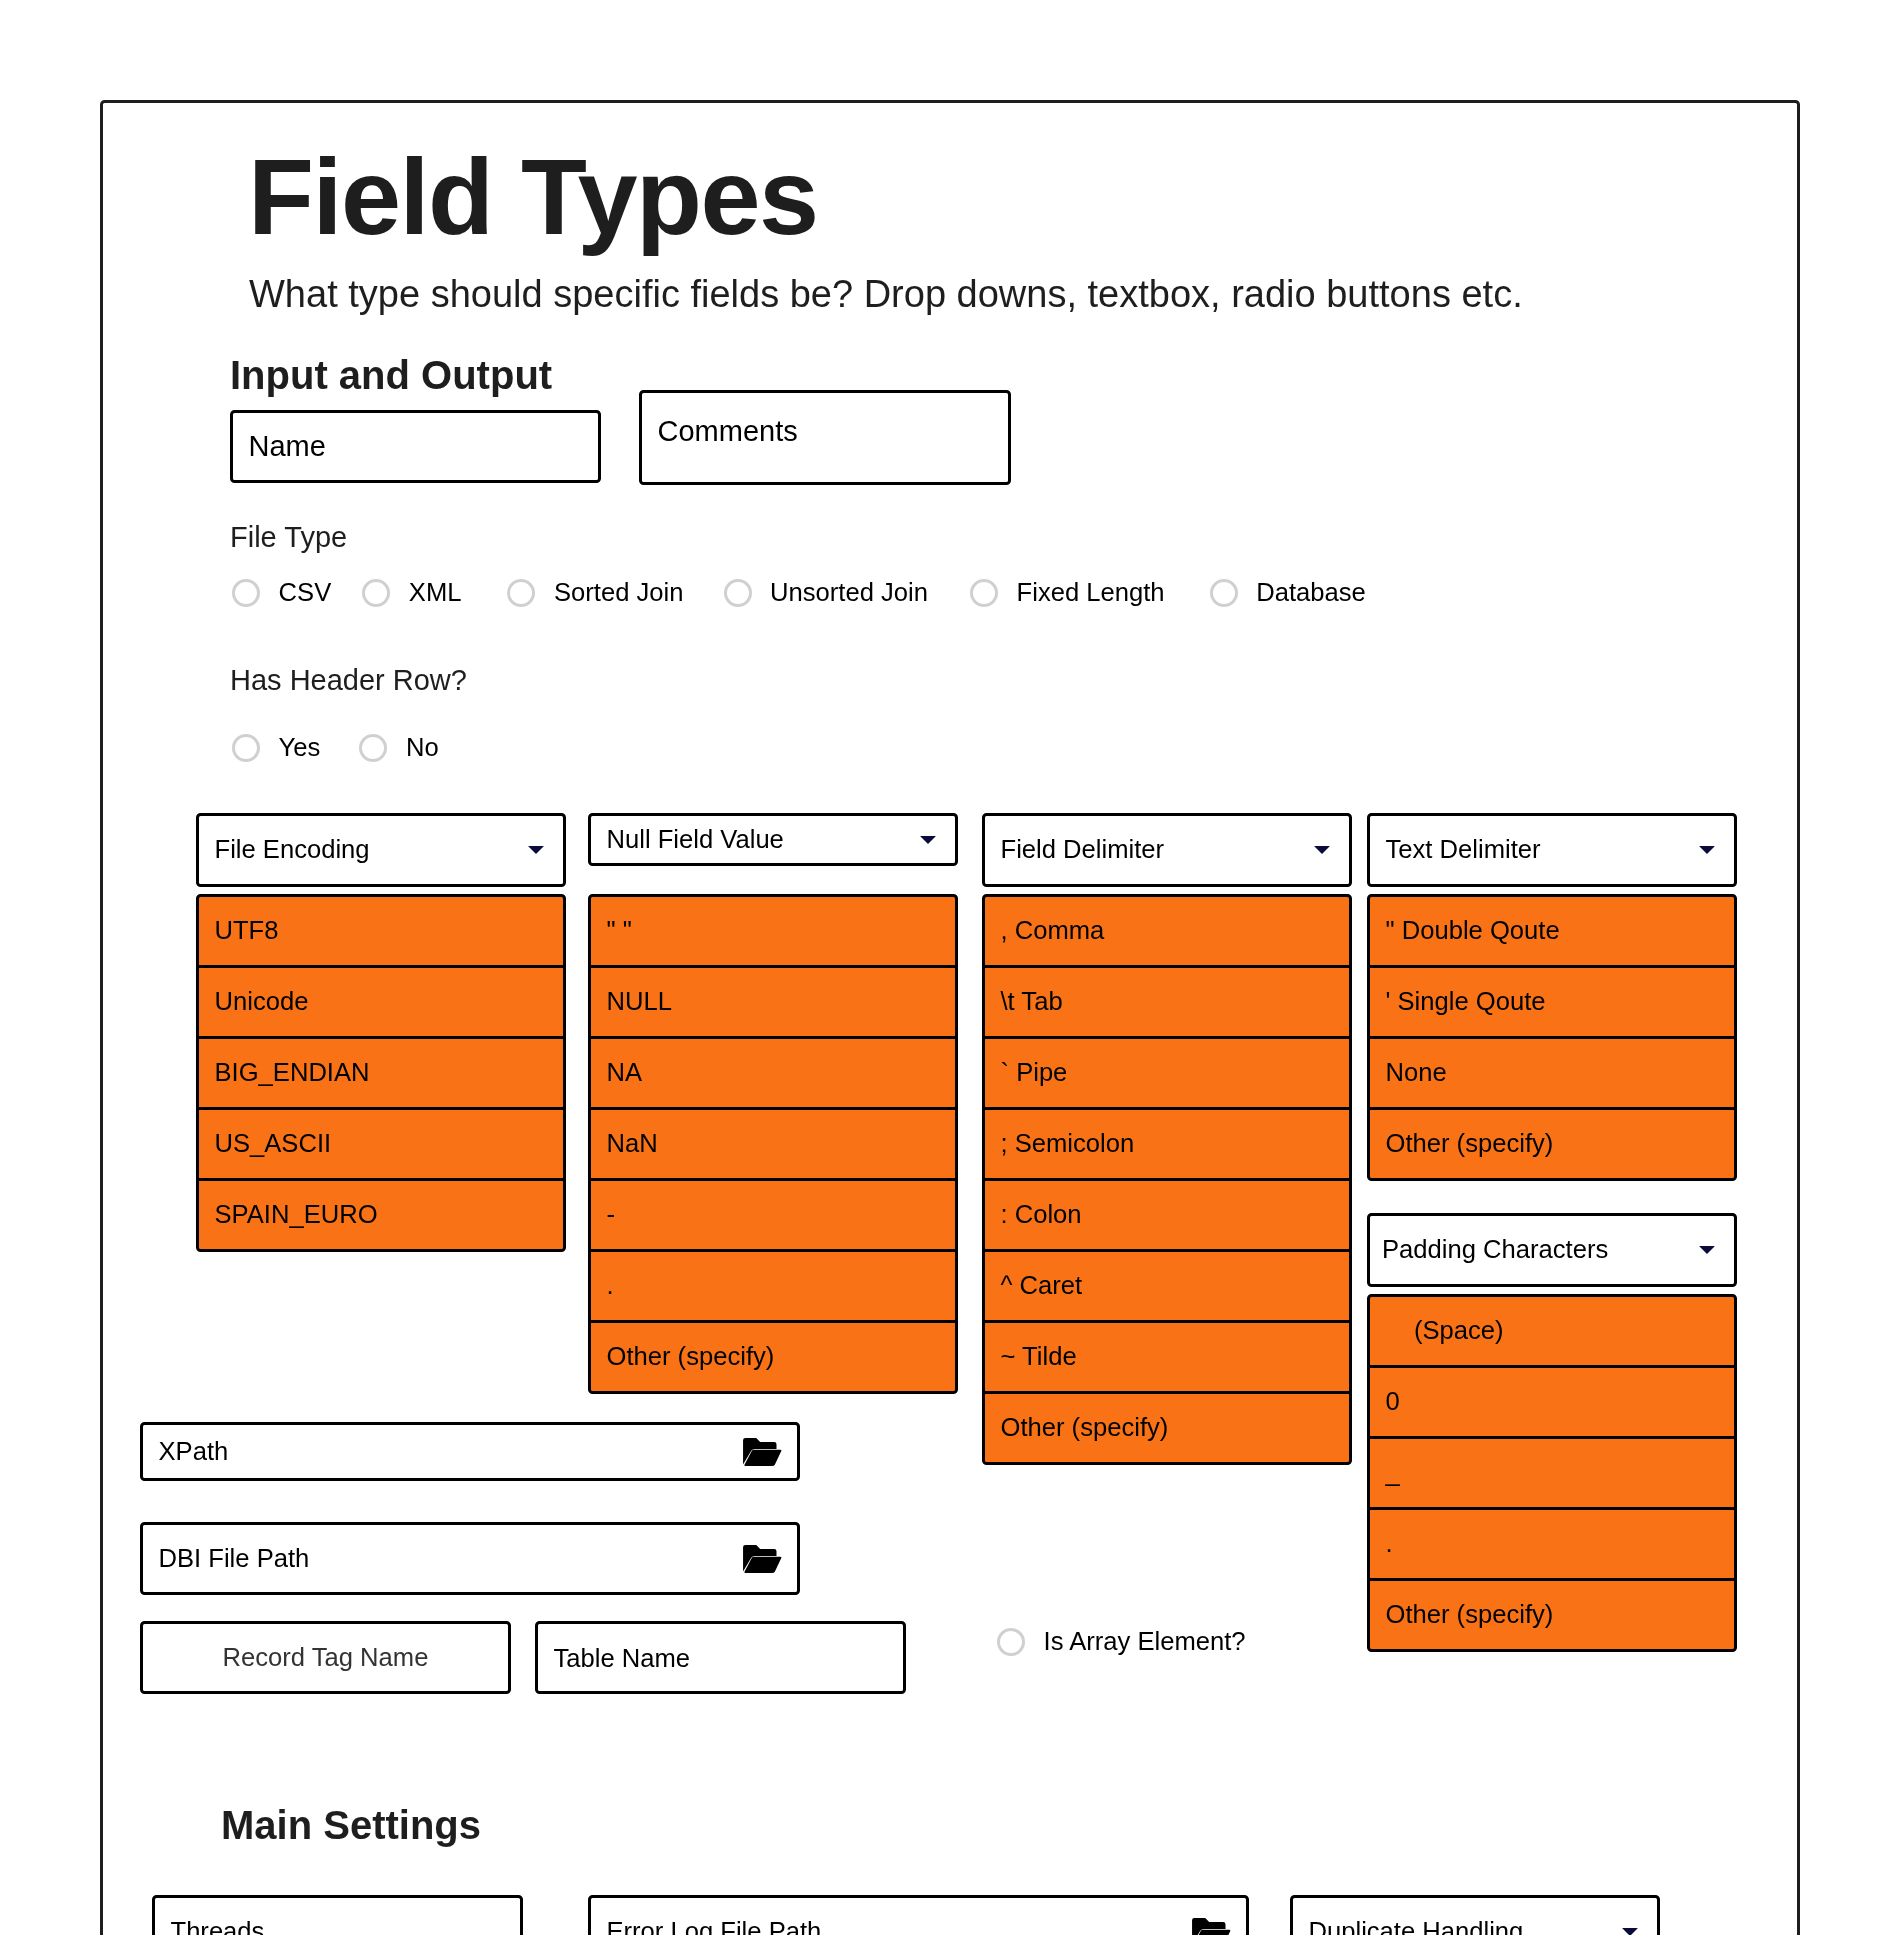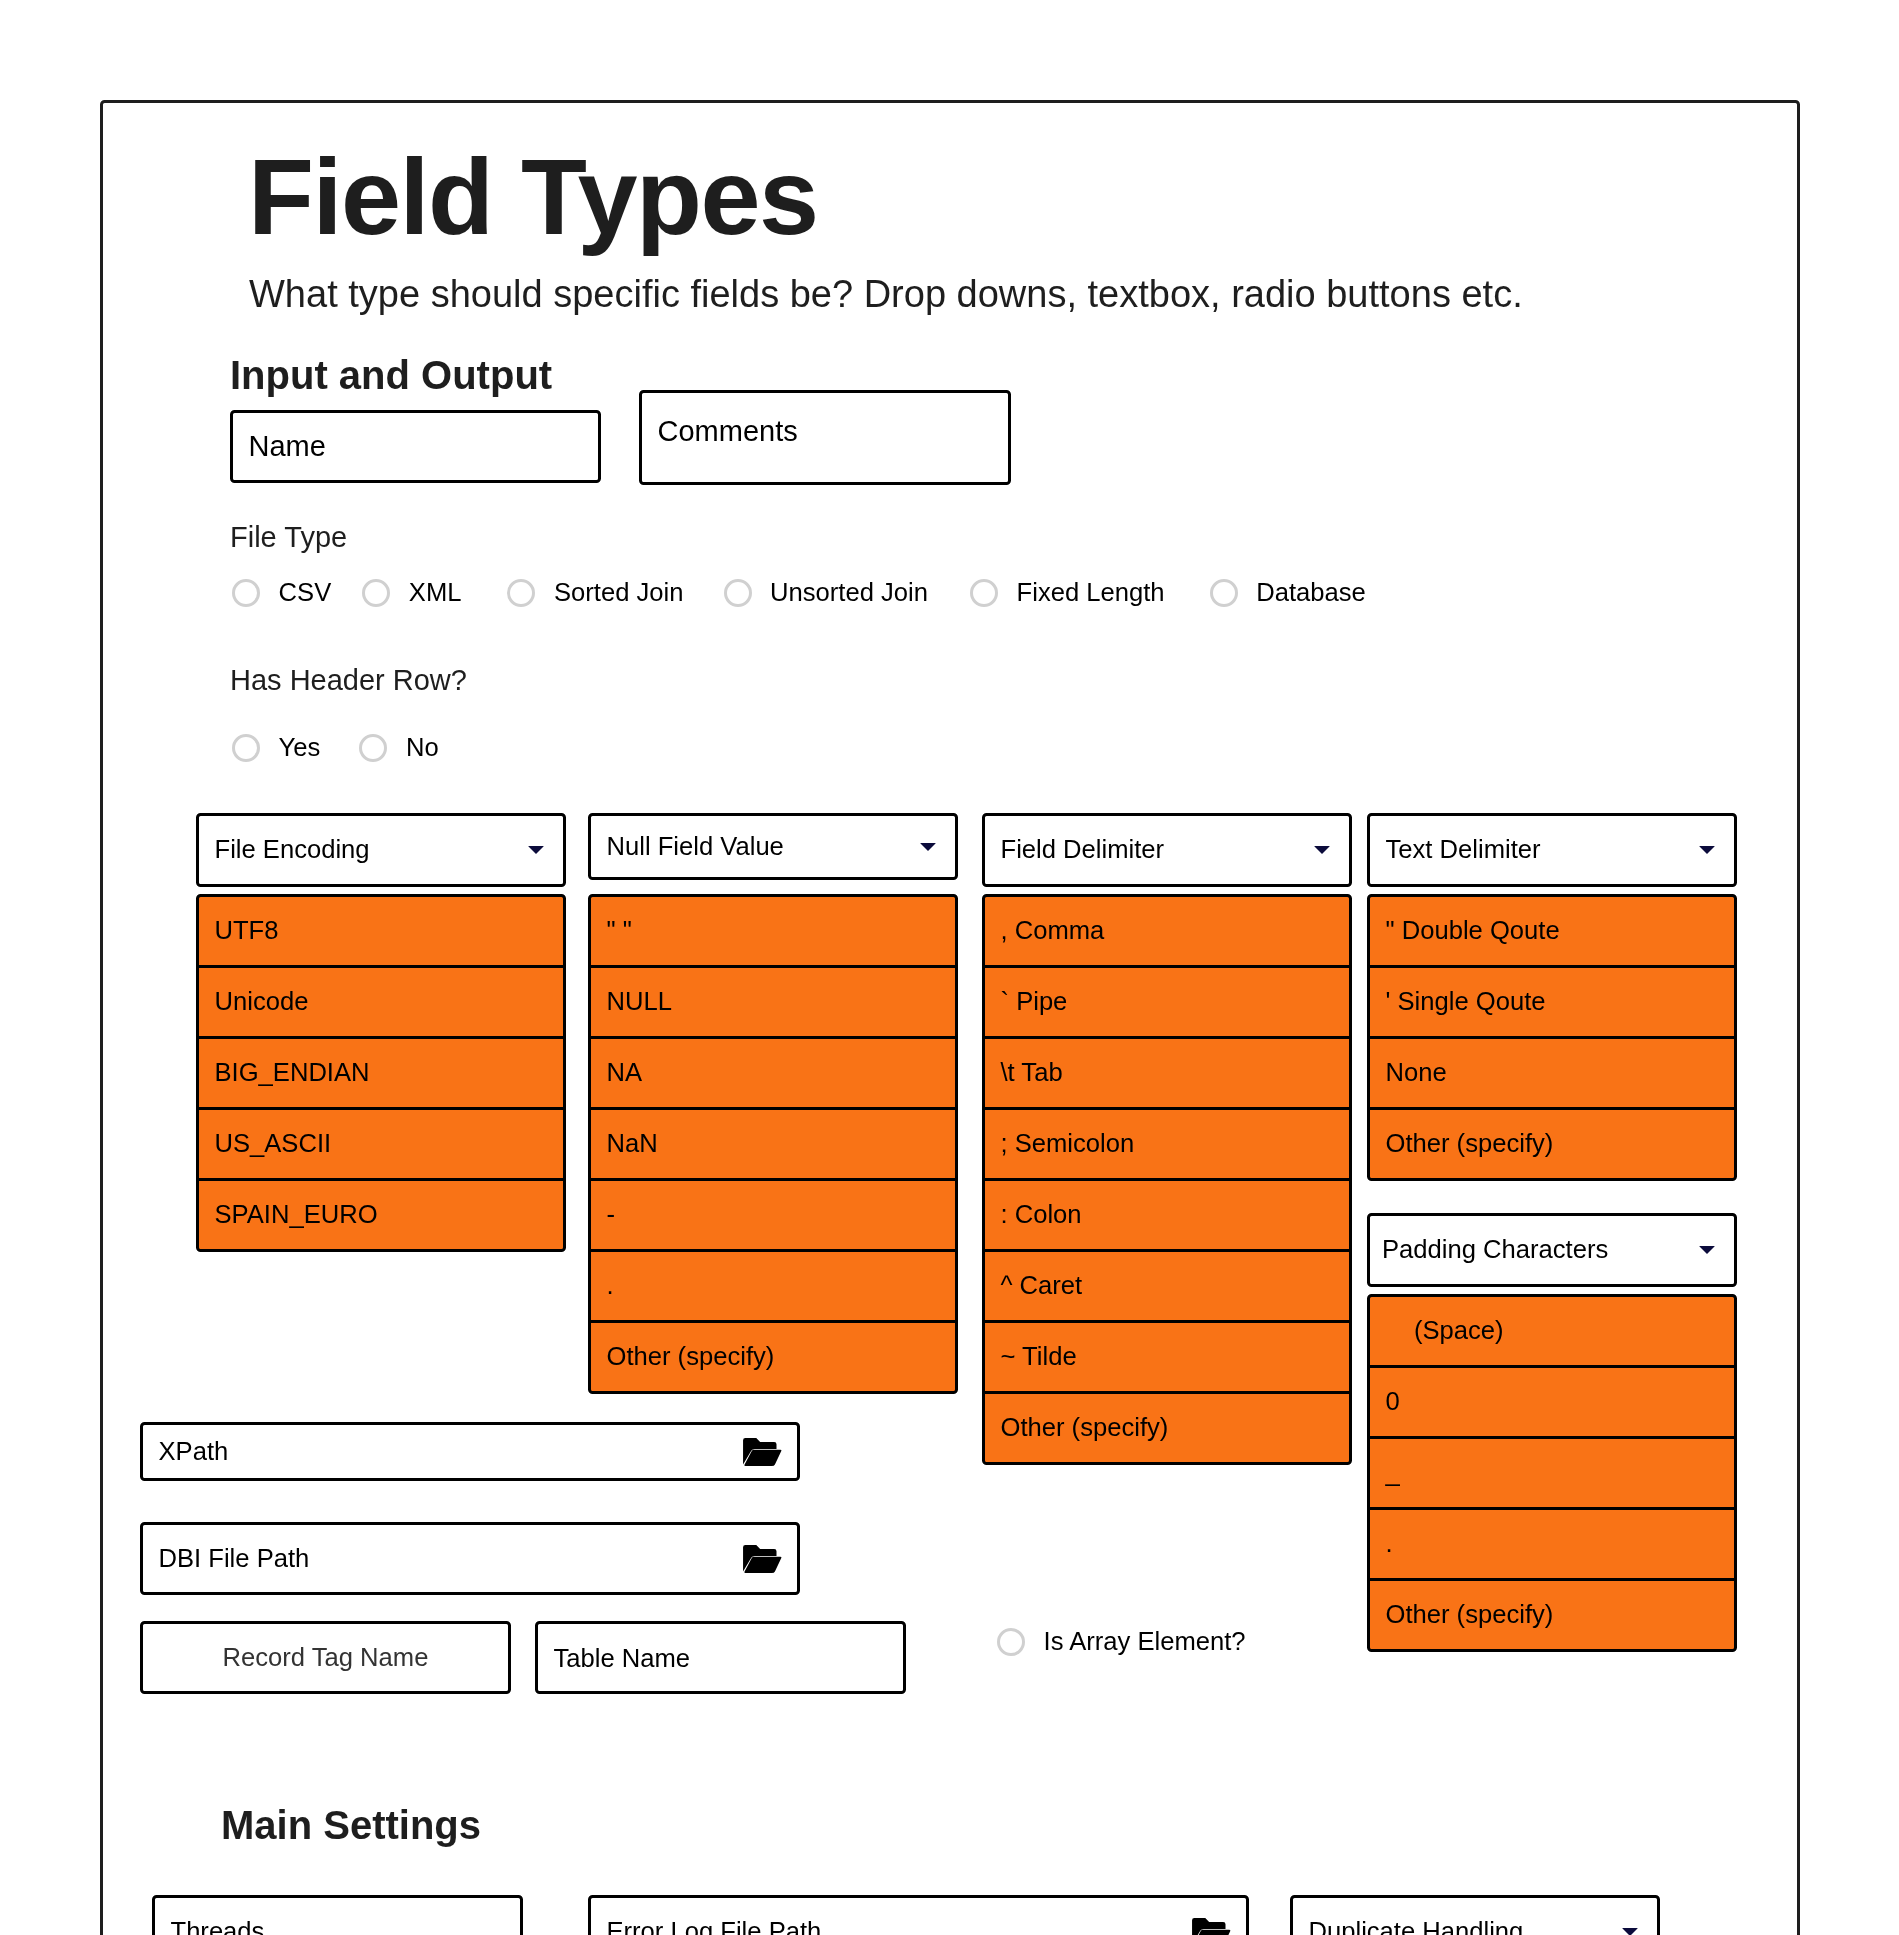--- a/index.html
+++ b/index.html
@@ -90,42 +90,42 @@
   <span class="caret"></span>
 </div>
 <div class="abs dd-list" style="left:196px; top:894px; width:370px;">
   <div class="dd-item">UTF8</div>
   <div class="dd-item">Unicode</div>
   <div class="dd-item">BIG_ENDIAN</div>
   <div class="dd-item">US_ASCII</div>
   <div class="dd-item">SPAIN_EURO</div>
 </div>
 
-<div class="abs dd-head" style="left:588px; top:813px; width:370px; height:67px;">
+<div class="abs dd-head" style="left:588px; top:813px; width:370px; height:53px;">
   <span class="txt">Null Field Value</span>
   <span class="caret"></span>
 </div>
 <div class="abs dd-list" style="left:588px; top:894px; width:370px;">
   <div class="dd-item">" "</div>
   <div class="dd-item">NULL</div>
   <div class="dd-item">NA</div>
   <div class="dd-item">NaN</div>
   <div class="dd-item">-</div>
   <div class="dd-item">.</div>
   <div class="dd-item">Other (specify)</div>
 </div>
 
 <div class="abs dd-head" style="left:982px; top:813px; width:370px; height:74px;">
   <span class="txt">Field Delimiter</span>
   <span class="caret"></span>
 </div>
 <div class="abs dd-list" style="left:982px; top:894px; width:370px;">
   <div class="dd-item">, Comma</div>
+  <div class="dd-item">\t Tab</div>
   <div class="dd-item">` Pipe</div>
-  <div class="dd-item">\t Tab</div>
   <div class="dd-item">; Semicolon</div>
   <div class="dd-item">: Colon</div>
   <div class="dd-item">^ Caret</div>
   <div class="dd-item">~ Tilde</div>
   <div class="dd-item">Other (specify)</div>
 </div>
 
 <div class="abs dd-head" style="left:1367px; top:813px; width:370px; height:74px;">
   <span class="txt">Text Delimiter</span>
   <span class="caret"></span>

